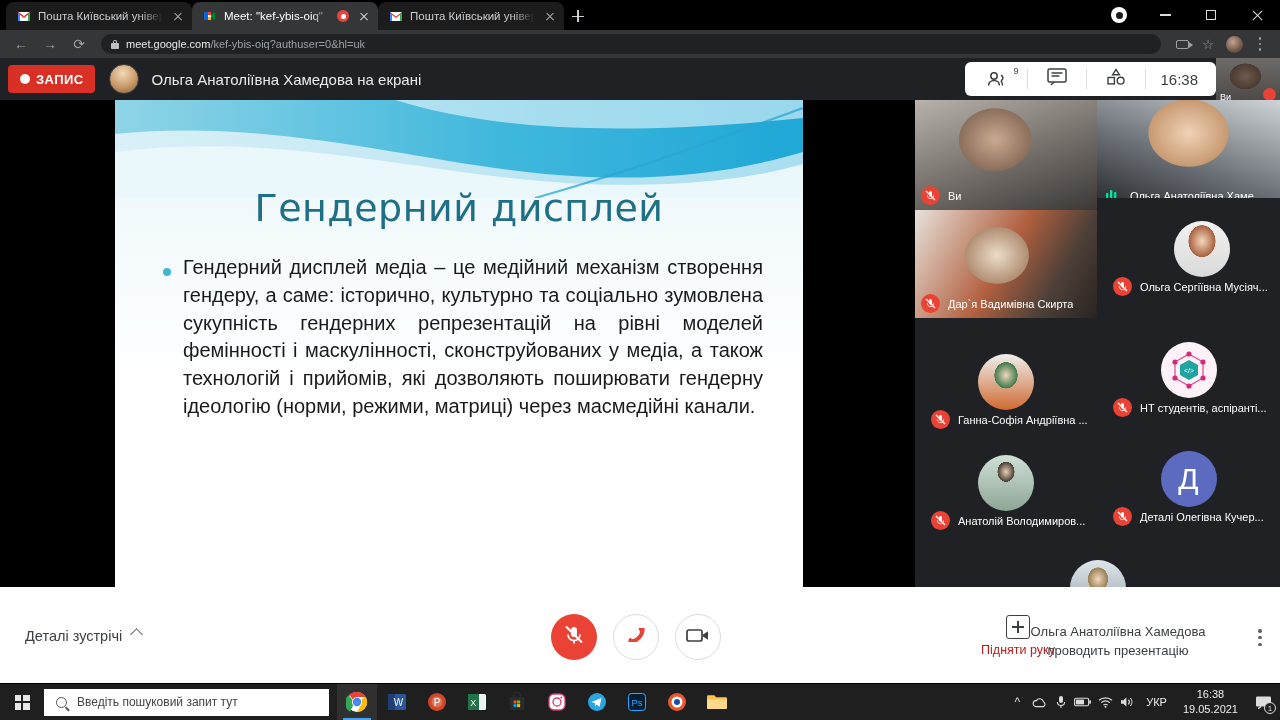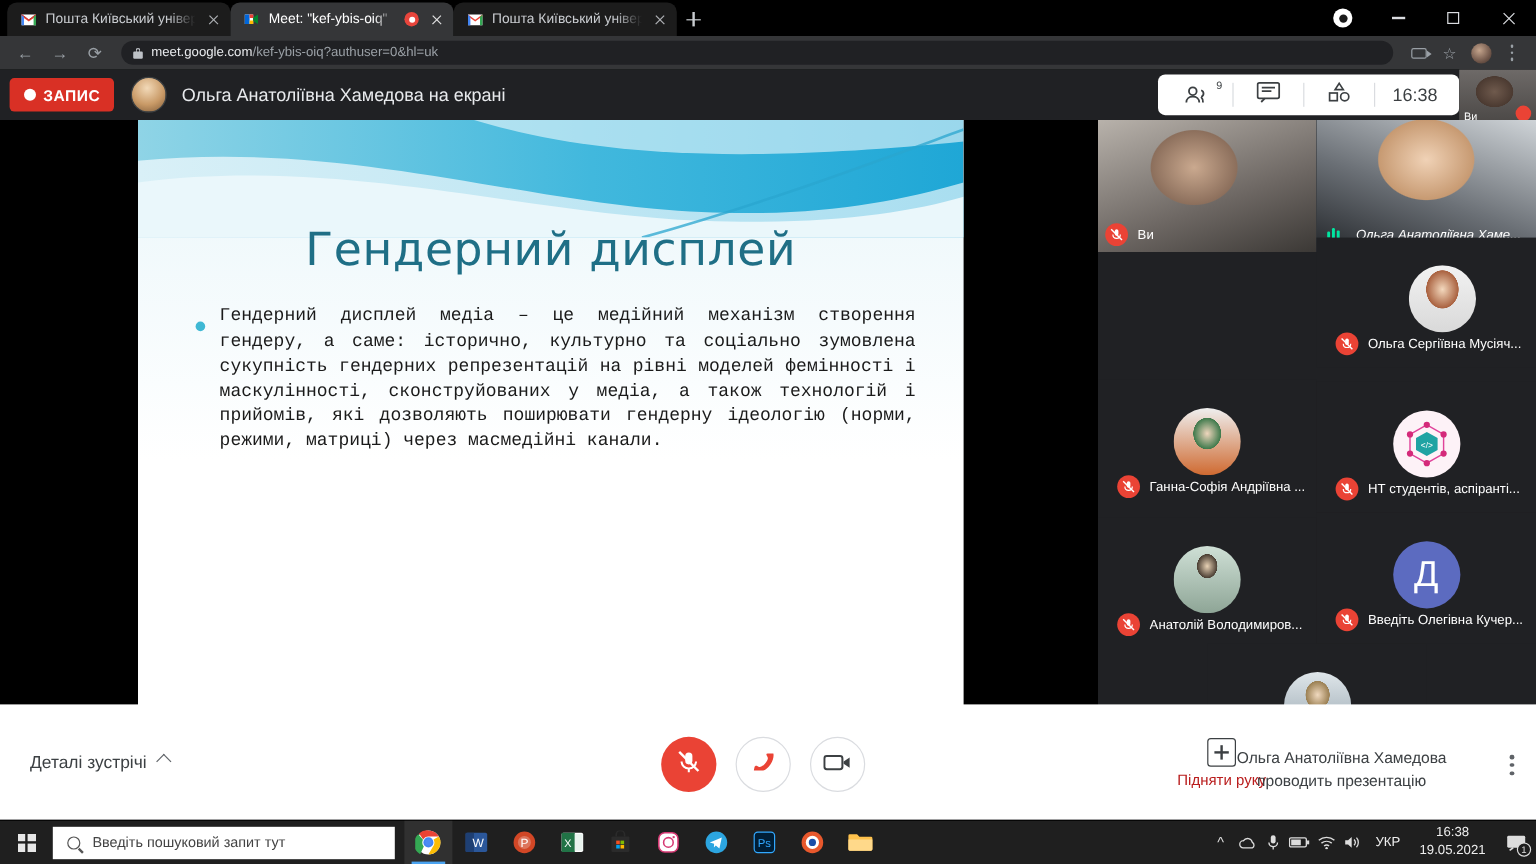--- a/index.html
+++ b/index.html
@@ -101,21 +101,21 @@
 
   
   .stage{position:absolute;left:0;top:42px;width:915px;height:545px;background:#000;}
   .slide{position:absolute;left:115px;top:0;width:688px;height:515px;
     background:linear-gradient(#e9f6fa,#ffffff 55%,#ffffff);overflow:hidden;}
   .slide-wave{position:absolute;left:0;top:0;width:688px;height:98px;overflow:hidden;}
   .slide-title{position:absolute;top:86px;left:0;width:688px;text-align:center;
     font-family:"DejaVu Sans",sans-serif;font-size:38px;color:#1f6f86;letter-spacing:.5px;}
   .slide-bullet{position:absolute;left:48px;top:154px;width:600px;display:flex;gap:12px;}
   .bdot{width:8px;height:8px;border-radius:50%;background:#3fb8d4;margin-top:14px;flex:0 0 8px;}
-  .slide-body{font-family:Liberation Mono, monospace;font-size:15px;line-height:1.39;
+  .slide-body{font-family:Liberation Sans, sans-serif;font-size:20px;line-height:1.39;
     color:#1a1a1a;text-align:justify;}
   .share-bar{position:absolute;left:125px;bottom:5px;width:438px;height:22px;background:#f5f5f5;
     border:1px solid #d5d5d5;border-radius:3px;display:flex;align-items:center;gap:6px;padding:0 5px;}
   .share-bar .gr{width:4px;height:10px;border-left:1px solid #aaa;border-right:1px solid #aaa;}
   .share-txt{flex:1;font-size:7.3px;color:#3c3c3c;white-space:nowrap;overflow:hidden;}
   .share-btn{background:#3d7fe0;color:#fff;font-size:7.3px;padding:3px 8px;border-radius:2px;}
   .share-link{font-size:7.3px;color:#4a7fd0;padding-right:4px;}
 
   
   .pgrid{position:absolute;left:915px;top:42px;width:365px;height:545px;background:#202124;}
@@ -384,50 +384,63 @@
             <svg width="11" height="11" viewBox="0 0 11 11">
                 <rect x="4" y="1" width="3" height="5.5" rx="1.5" fill="#fff"></rect>
                 <path d="M2.4 5.4c0 1.9 1.4 3.2 3.1 3.2s3.1-1.3 3.1-3.2" stroke="#fff" stroke-width="1" fill="none"></path>
                 <path d="M1 1l9 9" stroke="#fff" stroke-width="1.2"></path>
               </svg>
           </span>
           <span class="tname">Ви</span>
         </div>
       </div>
 
-      <div class="tile" style="left:182px;top:0;width:183px;height:110px;font-style:italic;">
+      <div class="tile" style="left:182px;top:0;width:183px;height:110px;">
         <div class="vid" style="background:radial-gradient(ellipse 30% 42% at 50% 30%,#f0d2b6 0%,#c79a72 72%,rgba(0,0,0,0) 74%),linear-gradient(200deg,#cfd4d8,#6b7076 55%,#23262a);"></div>
         <div class="nameline">
           <span class="speakdot">
             <svg width="15" height="13" viewBox="0 0 15 13">
                 <rect x="1" y="4" width="2.4" height="5" rx="1" fill="#00e5a0"></rect>
                 <rect x="5" y="1" width="2.4" height="11" rx="1" fill="#00e5a0"></rect>
                 <rect x="9" y="3" width="2.4" height="7" rx="1" fill="#00e5a0"></rect>
               </svg>
           </span>
           <span class="tname">Ольга Анатоліївна Хаме...</span>
         </div>
       </div>
 
-
-      <div class="tile avtile" style="left:182px;top:98px;width:210px;height:108px;">
-        <div class="avcircle" style="background:radial-gradient(ellipse 34% 40% at 50% 36%,#f3d8bd 0%,#a9613f 70%,rgba(0,0,0,0) 72%),linear-gradient(#f2f2f2,#d9d9d9);margin-bottom:6px;"></div>
+      <div class="tile" style="left:0;top:110px;width:182px;height:108px;">
+        <div class="vid" style="background:radial-gradient(ellipse 24% 36% at 45% 42%,#eddcc8 0%,#b08f73 72%,rgba(0,0,0,0) 74%),linear-gradient(120deg,#e6e2da,#b2603f 48%,#4d4038 75%,#2a2320);"></div>
         <div class="nameline">
           <span class="micdot">
             <svg width="11" height="11" viewBox="0 0 11 11">
                 <rect x="4" y="1" width="3" height="5.5" rx="1.5" fill="#fff"></rect>
                 <path d="M2.4 5.4c0 1.9 1.4 3.2 3.1 3.2s3.1-1.3 3.1-3.2" stroke="#fff" stroke-width="1" fill="none"></path>
                 <path d="M1 1l9 9" stroke="#fff" stroke-width="1.2"></path>
               </svg>
           </span>
+          <span class="tname">Дар`я Вадимівна Скирта</span>
+        </div>
+      </div>
+
+      <div class="tile avtile" style="left:182px;top:98px;width:210px;height:108px;">
+        <div class="avcircle" style="background:radial-gradient(ellipse 34% 40% at 50% 36%,#f3d8bd 0%,#a9613f 70%,rgba(0,0,0,0) 72%),linear-gradient(#f2f2f2,#d9d9d9);margin-bottom:6px;"></div>
+        <div class="nameline">
+          <span class="micdot">
+            <svg width="11" height="11" viewBox="0 0 11 11">
+                <rect x="4" y="1" width="3" height="5.5" rx="1.5" fill="#fff"></rect>
+                <path d="M2.4 5.4c0 1.9 1.4 3.2 3.1 3.2s3.1-1.3 3.1-3.2" stroke="#fff" stroke-width="1" fill="none"></path>
+                <path d="M1 1l9 9" stroke="#fff" stroke-width="1.2"></path>
+              </svg>
+          </span>
           <span class="tname">Ольга Сергіївна Мусіяч...</span>
         </div>
       </div>
 
-      <div class="tile avtile" style="left:0;top:216px;width:182px;height:109px;">
+      <div class="tile avtile" style="left:0;top:230px;width:182px;height:109px;">
         <div class="avcircle" style="background:radial-gradient(ellipse 30% 34% at 50% 38%,#f0d6bd 0%,#3f7a4c 68%,rgba(0,0,0,0) 70%),linear-gradient(#efefef,#cf6a31);margin-bottom:6px;"></div>
         <div class="nameline">
           <span class="micdot">
             <svg width="11" height="11" viewBox="0 0 11 11">
                 <rect x="4" y="1" width="3" height="5.5" rx="1.5" fill="#fff"></rect>
                 <path d="M2.4 5.4c0 1.9 1.4 3.2 3.1 3.2s3.1-1.3 3.1-3.2" stroke="#fff" stroke-width="1" fill="none"></path>
                 <path d="M1 1l9 9" stroke="#fff" stroke-width="1.2"></path>
               </svg>
           </span>
           <span class="tname">Ганна-Софія Андріївна ...</span>
@@ -479,21 +492,21 @@
           <span style="color:#fff;font-size:30px;">Д</span>
         </div>
         <div class="nameline">
           <span class="micdot">
             <svg width="11" height="11" viewBox="0 0 11 11">
                 <rect x="4" y="1" width="3" height="5.5" rx="1.5" fill="#fff"></rect>
                 <path d="M2.4 5.4c0 1.9 1.4 3.2 3.1 3.2s3.1-1.3 3.1-3.2" stroke="#fff" stroke-width="1" fill="none"></path>
                 <path d="M1 1l9 9" stroke="#fff" stroke-width="1.2"></path>
               </svg>
           </span>
-          <span class="tname">Введіть Олегівна Кучер...</span>
+          <span class="tname">Деталі Олегівна Кучер...</span>
         </div>
       </div>
 
       <div class="tile avtile" style="left:91px;top:436px;width:183px;height:109px;">
         <div class="avcircle" style="background:radial-gradient(ellipse 26% 30% at 50% 34%,#f0d9bf 0%,#9a7f52 68%,rgba(0,0,0,0) 70%),linear-gradient(#dfe6ea,#93a2ac);margin-bottom:6px;"></div>
         <div class="nameline">
           <span class="micdot">
             <svg width="11" height="11" viewBox="0 0 11 11">
                 <rect x="4" y="1" width="3" height="5.5" rx="1.5" fill="#fff"></rect>
                 <path d="M2.4 5.4c0 1.9 1.4 3.2 3.1 3.2s3.1-1.3 3.1-3.2" stroke="#fff" stroke-width="1" fill="none"></path>

